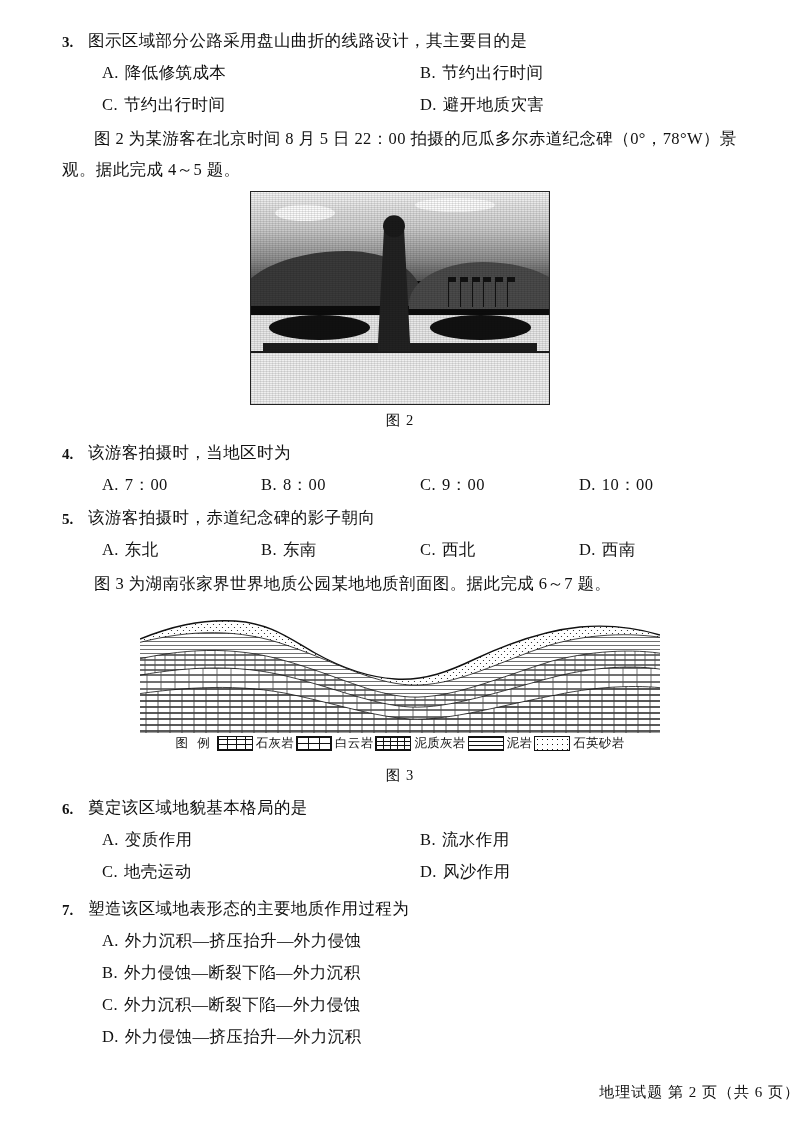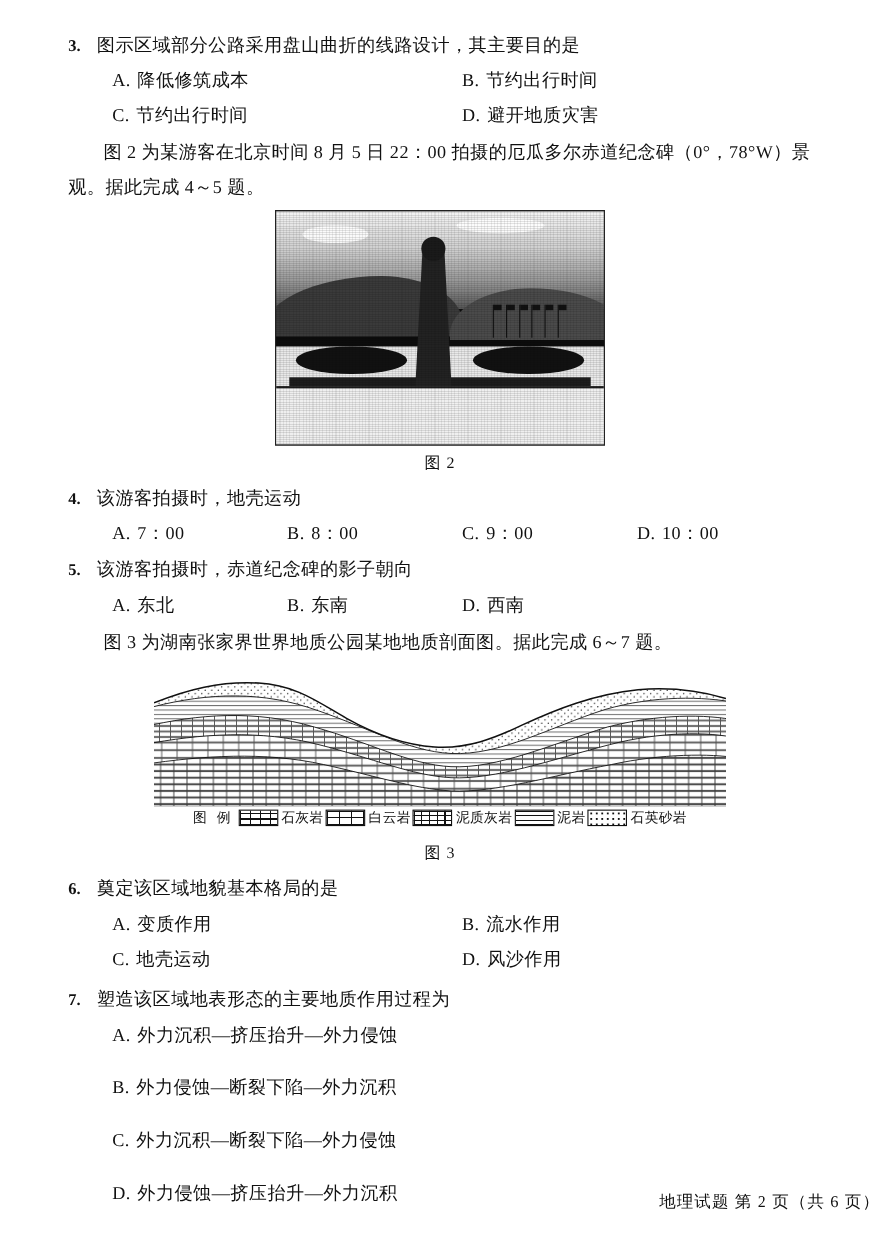--- a/index.html
+++ b/index.html
@@ -63,21 +63,20 @@
     line-height: 32px;
     letter-spacing: 0.4px;
   }
   .opts1 {
     display: grid;
     grid-template-columns: 1fr;
     margin-left: 40px;
     font-size: 16.5px;
     line-height: 32px;
     letter-spacing: 0.4px;
-    gap: 16px;
   }
   .opt {
     white-space: nowrap;
   }
   .opt .lbl {
     font-family: "Liberation Serif", serif;
     margin-right: 6px;
   }
   
   .para {
@@ -286,38 +285,39 @@
       <div class="ph-plaza"></div>
       <div class="ph-text">ECUADOR  MITAD DEL MUNDO</div>
       <div class="ph-noise"></div>
     </div>
     <div class="fig-cap">图 2</div>
   </div>
 
   <div class="q">
     <div class="q-head">
       <span class="q-num">4.</span>
-      <span class="q-stem">该游客拍摄时，地壳运动</span>
+      <span class="q-stem">该游客拍摄时，当地区时为</span>
     </div>
     <div class="opts4">
       <div class="opt"><span class="lbl">A.</span><span>7：00</span></div>
       <div class="opt"><span class="lbl">B.</span><span>8：00</span></div>
       <div class="opt"><span class="lbl">C.</span><span>9：00</span></div>
       <div class="opt"><span class="lbl">D.</span><span>10：00</span></div>
     </div>
   </div>
 
   <div class="q">
     <div class="q-head">
       <span class="q-num">5.</span>
       <span class="q-stem">该游客拍摄时，赤道纪念碑的影子朝向</span>
     </div>
     <div class="opts4">
       <div class="opt"><span class="lbl">A.</span><span>东北</span></div>
       <div class="opt"><span class="lbl">B.</span><span>东南</span></div>
+      <div class="opt"><span class="lbl">C.</span><span>西北</span></div>
       <div class="opt"><span class="lbl">D.</span><span>西南</span></div>
     </div>
   </div>
 
   <div class="para">图 3 为湖南张家界世界地质公园某地地质剖面图。据此完成 6～7 题。</div>
 
   <div class="fig-wrap">
     <div class="geo">
       <svg viewBox="0 0 520 128" width="520" height="128">
         <defs>

